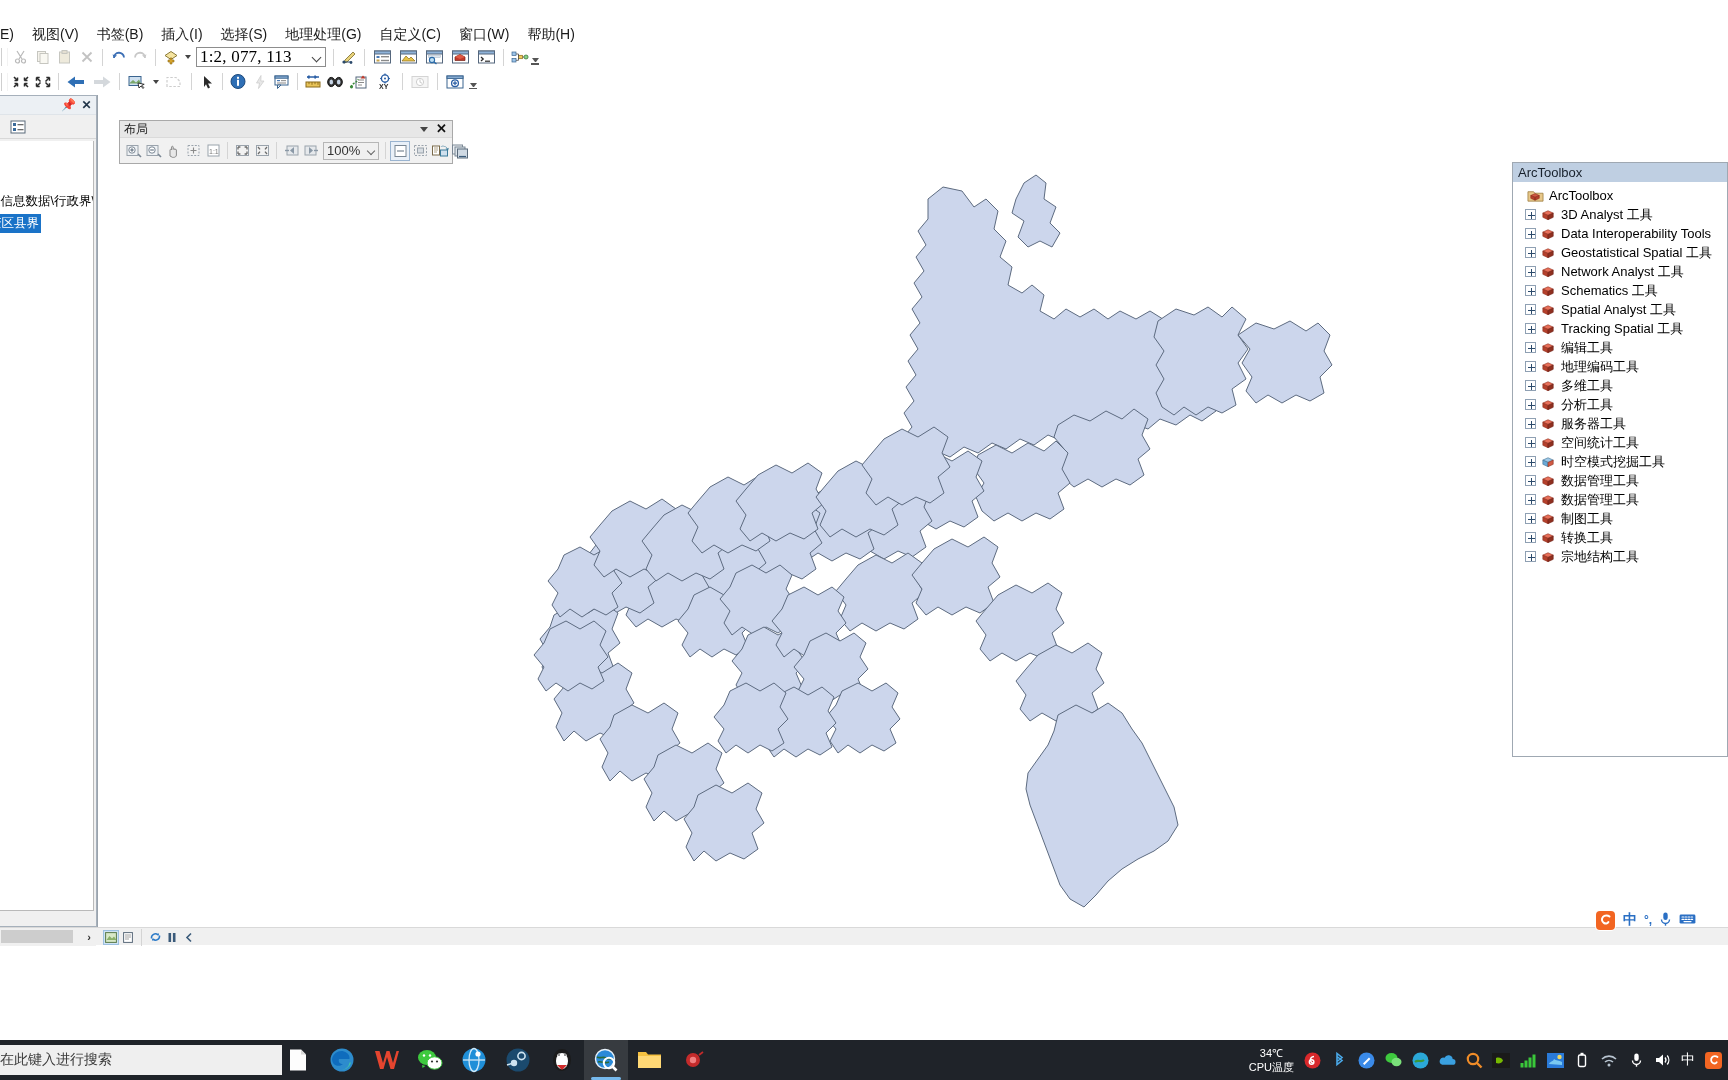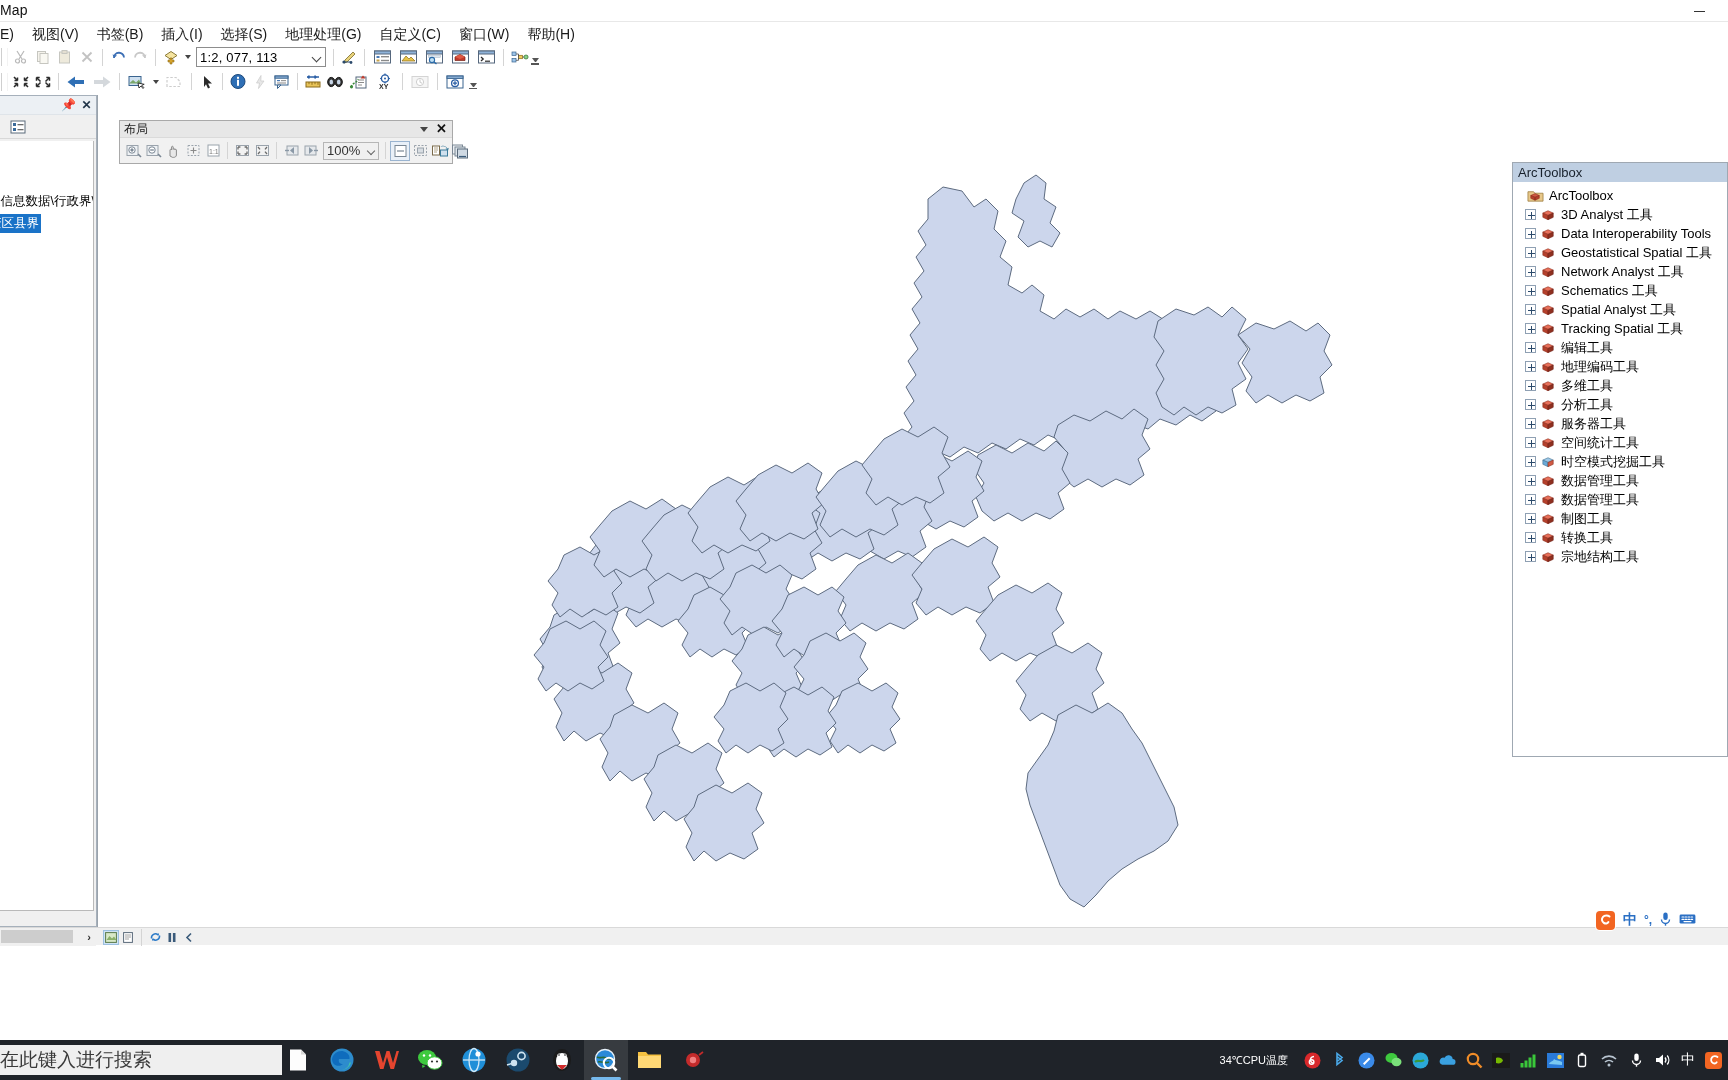--- a/index.html
+++ b/index.html
@@ -59,22 +59,23 @@
   .tbsep {
     width: 1px; height: 17px; background: #d4d4d4; margin: 0 4px;
     flex: 0 0 auto;
   }
   .scale-combo {
     width: 130px; height: 20px; border: 1px solid #8d8d8d; background: #fff;
     display: flex; align-items: center; margin: 0 3px; flex: 0 0 auto;
     position: relative;
   }
   .scale-combo .val {
-    font-size: 13px; padding-left: 3px; color: #000; white-space: nowrap;
+    font-size: 17px; padding-left: 3px; color: #000; white-space: nowrap;
     letter-spacing: .2px;
+    font-family: Liberation Serif, serif;
   }
   .scale-combo .arrow {
     position: absolute; right: 5px; top: 6px;
     width: 7px; height: 7px; border-left: 1.3px solid #444;
     border-bottom: 1.3px solid #444; transform: rotate(-45deg);
   }
   .dropcaret {
     width: 11px; height: 21px; display: flex; align-items: center;
     justify-content: center; flex: 0 0 auto;
   }
@@ -230,56 +231,50 @@
 
   
   .taskbar {
     position: absolute; left: 0; top: 1040px; width: 1728px; height: 40px;
     background: #1f2329;
   }
   .tb-search {
     position: absolute; left: -10px; top: 5px; width: 292px; height: 30px;
     background: #efefef; display: flex; align-items: center; padding-left: 10px;
   }
-  .tb-search .ph { font-size: 19px; color: #3a3a3a; }
+  .tb-search .ph { font-size: 14px; color: #3a3a3a; }
   .tb-apps {
     position: absolute; left: 276px; top: 0; height: 40px; display: flex;
     align-items: center;
   }
   .tb-app {
     width: 44px; height: 40px; display: flex; align-items: center;
     justify-content: center; position: relative;
   }
   .tb-app.active { background: rgba(255,255,255,.11); }
   .tb-app .underline {
     position: absolute; bottom: 0; left: 7px; width: 30px; height: 3px;
     background: #76b9ed; border-radius: 2px;
   }
   .tray {
     position: absolute; right: 0; top: 0; height: 40px; display: flex;
     align-items: center; gap: 9px; padding-right: 6px;
   }
   .cpu-temp {
-    display: flex; align-items: center; color: #fff;
-    font-size: 11px; line-height: 14px; margin-right: 6px;
+    display: flex; flex-direction: column; align-items: center; color: #fff;
+    font-size: 11px; line-height: 14px; margin-right: 0;
   }
   .tray-ico { width: 18px; height: 18px; display: flex; align-items: center; justify-content: center; }
   .tray-txt { color: #fff; font-size: 14px; }
 </style>
 </head>
 <body>
 
 <div class="app">
 
-  <div class="titlebar">
-    <span class="title">Map</span>
-    <div class="win-min">
-        <i></i>
-      </div>
-  </div>
 
   <div class="menubar">
     <div class="menuitem">E)</div>
     <div class="menuitem">视图(V)</div>
     <div class="menuitem">书签(B)</div>
     <div class="menuitem">插入(I)</div>
     <div class="menuitem">选择(S)</div>
     <div class="menuitem">地理处理(G)</div>
     <div class="menuitem">自定义(C)</div>
     <div class="menuitem">窗口(W)</div>

